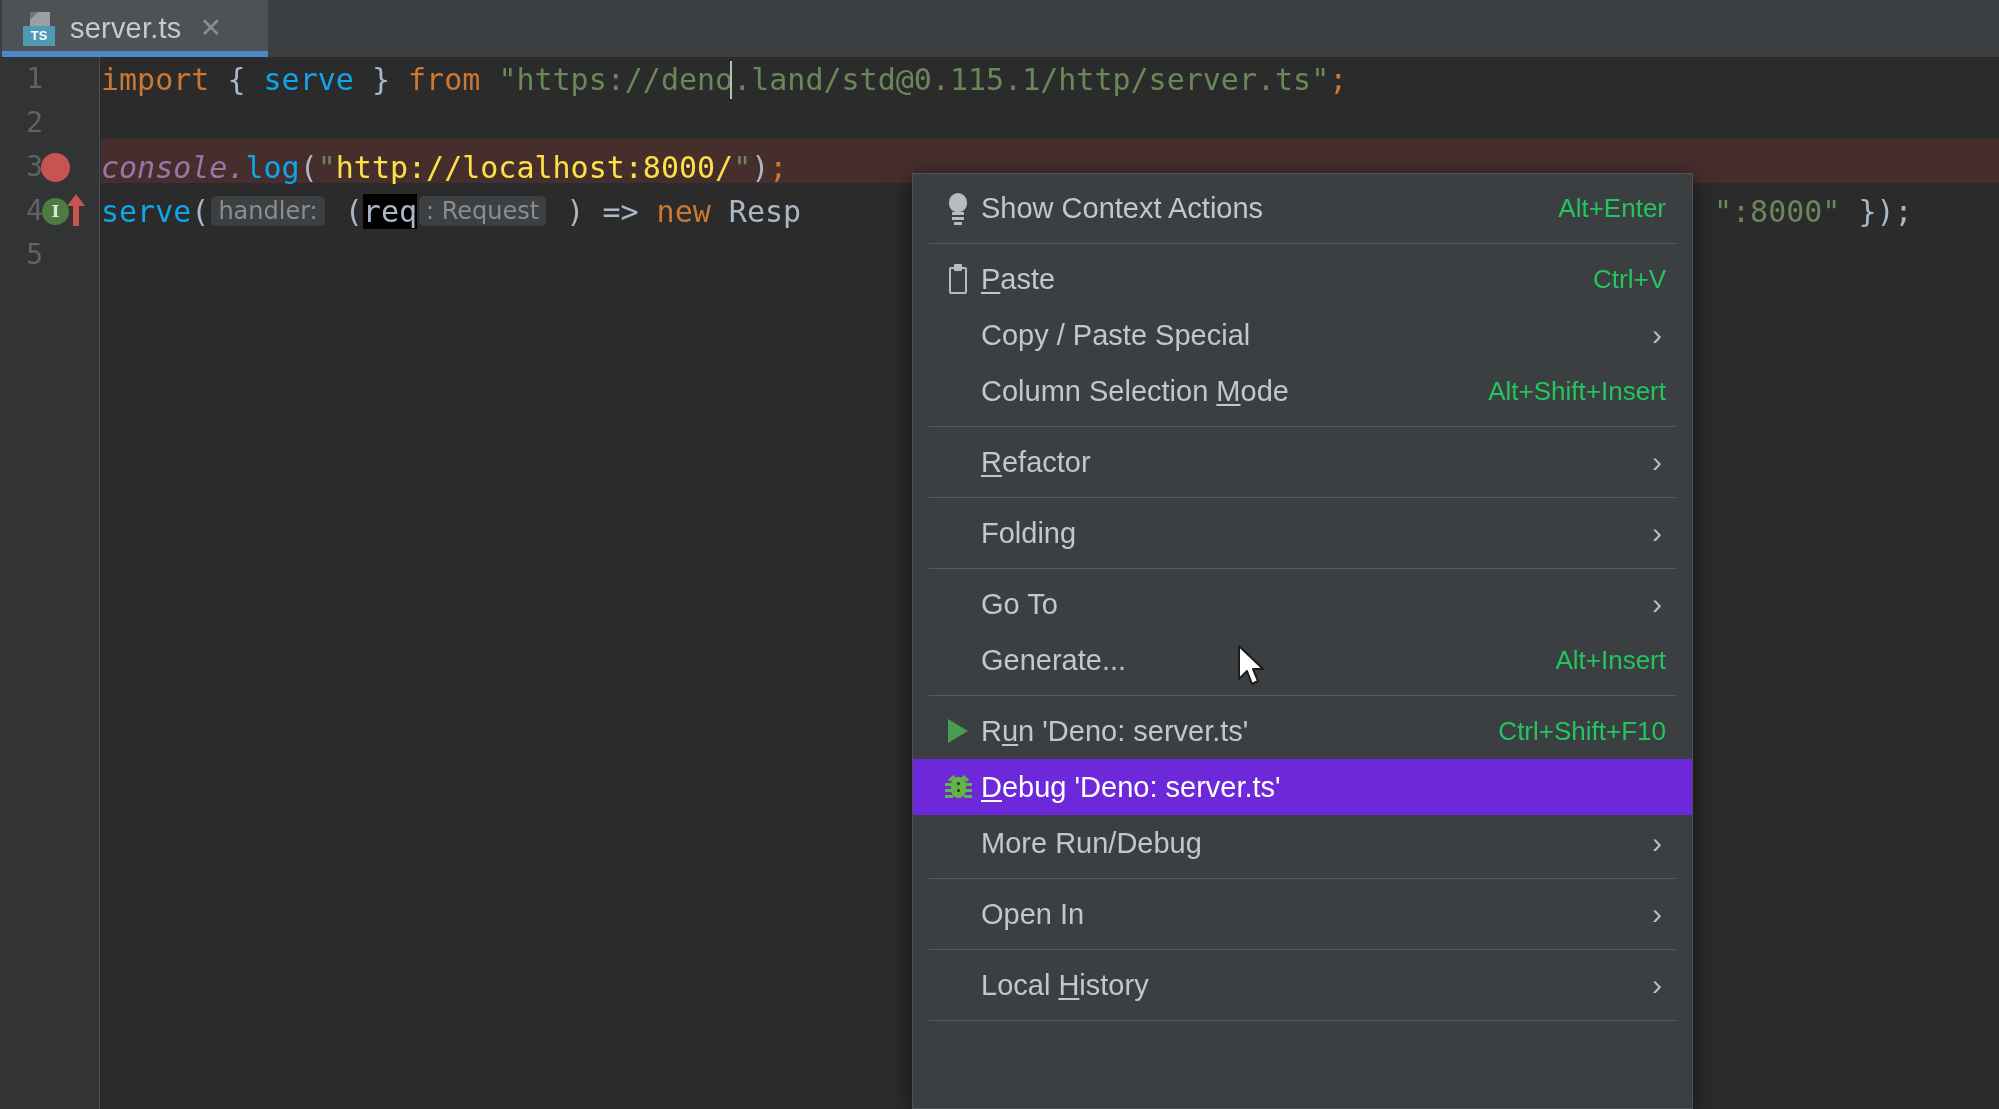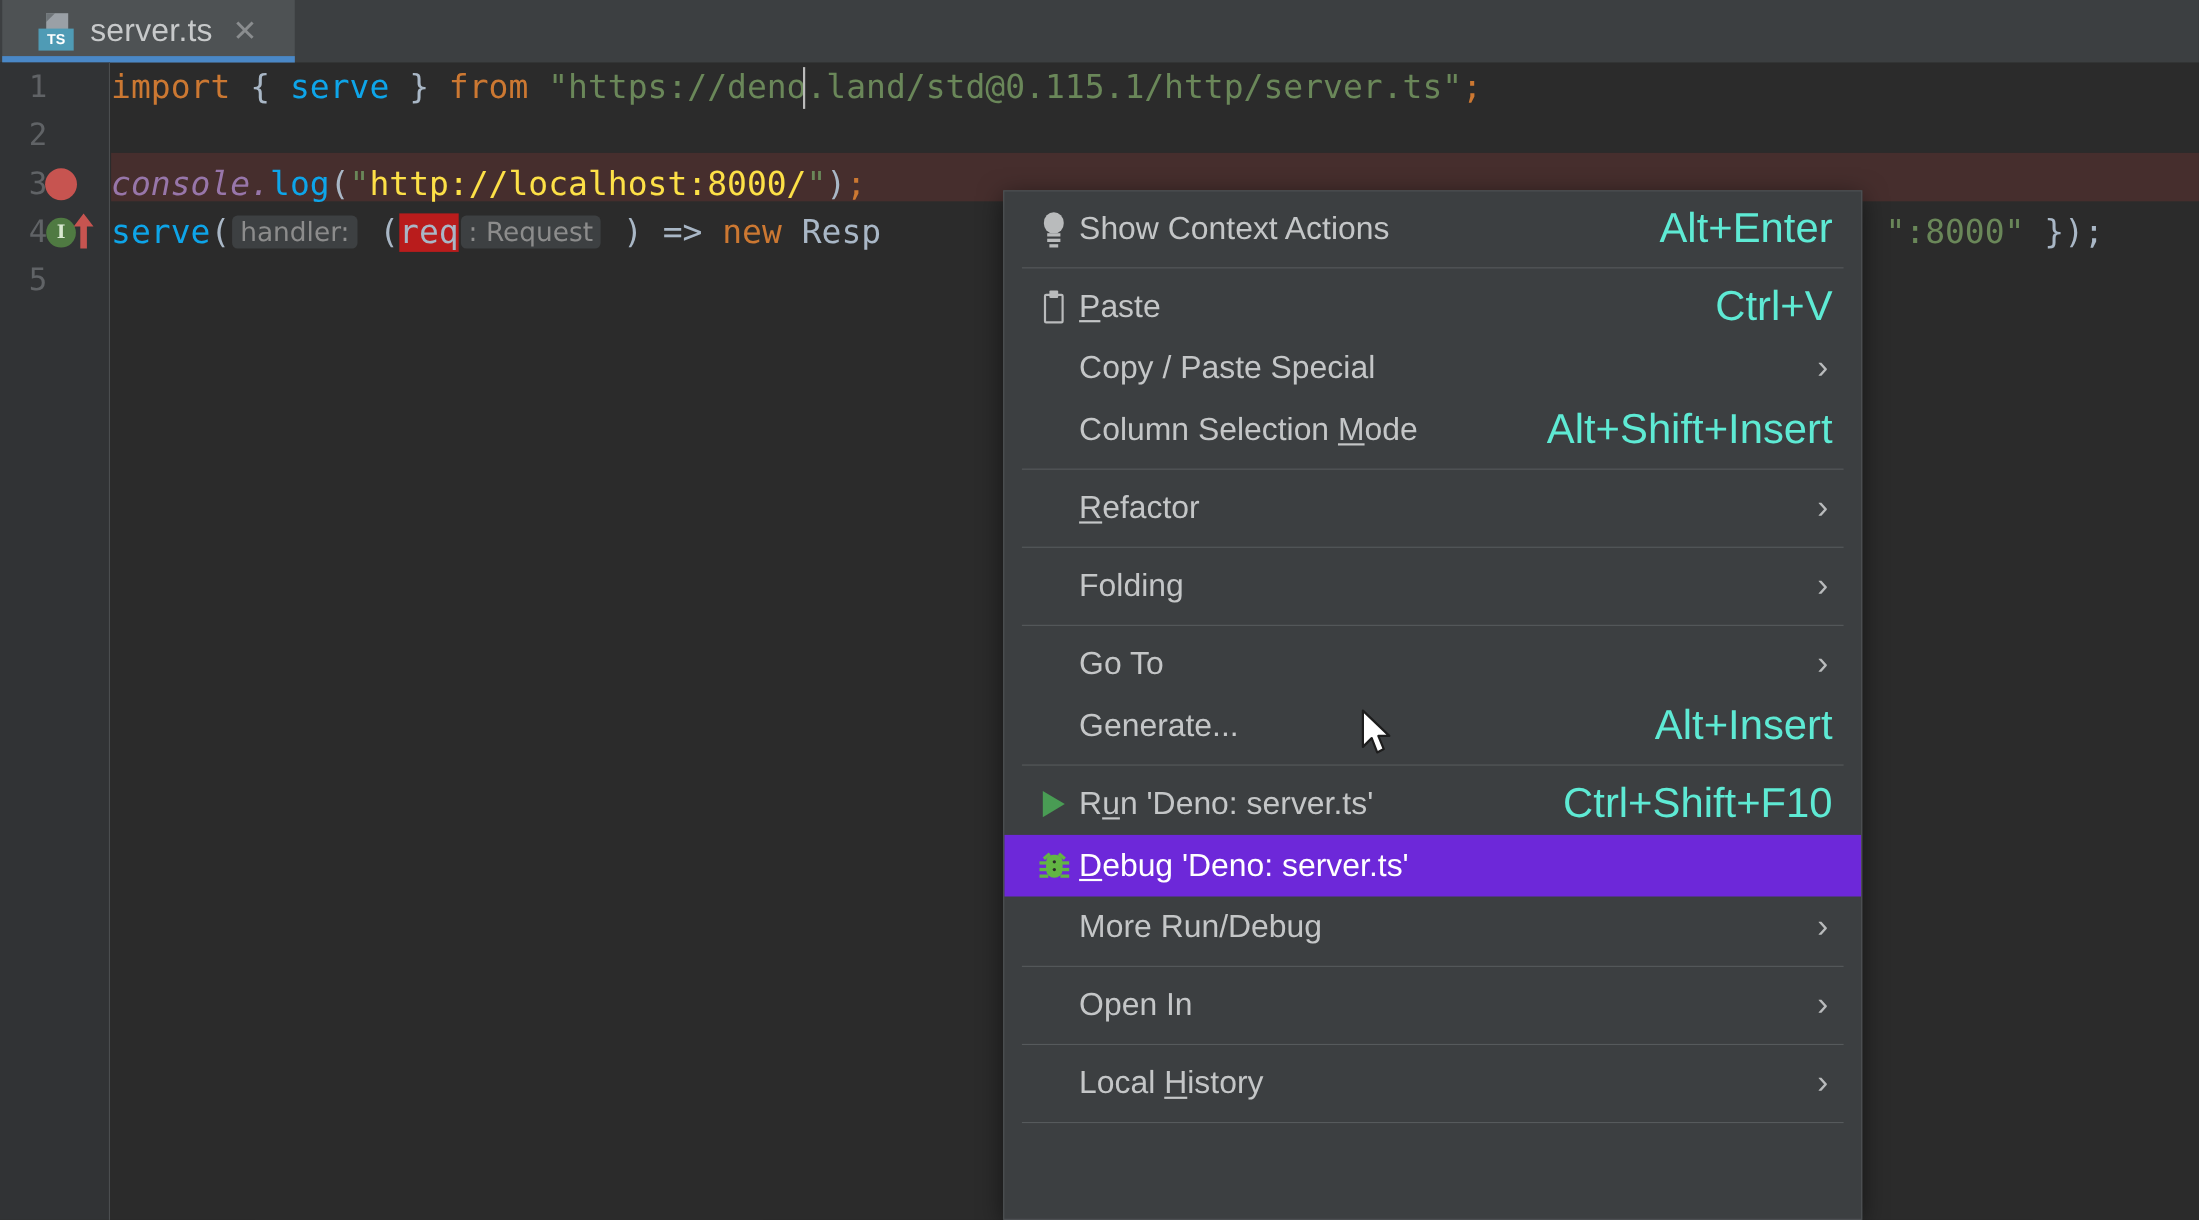--- a/index.html
+++ b/index.html
@@ -21,21 +21,21 @@
     width: 1999px; height: 57px;
     background: #3c3f41;
     box-sizing: border-box;
   }
   .tab {
     position: absolute; left: 2px; top: 0;
     height: 57px; width: 266px;
     background: #4e5254;
     display: flex; align-items: center;
     box-sizing: border-box;
-    padding-left: 32px;
+    padding-left: 20px;
   }
   .tab-underline {
     position: absolute; left: 2px; top: 51px;
     width: 266px; height: 6px;
     background: #4a88c7;
   }
   .tab-icon {
     position: relative;
     width: 34px; height: 36px;
     margin-right: 14px;
@@ -146,21 +146,21 @@
   .inlay {
     background: #3d4042;
     color: #8c8c8c;
     font-size: 24px;
     border-radius: 5px;
     padding: 1px 7px;
     margin: 0 2px;
     font-family: "DejaVu Sans", sans-serif;
   }
   .sel {
-    background: #b91c1c;
+    background: #000000;
     color: #a9b7c6;
   }
   .caret-line {
     position: absolute;
     width: 2px;
     background: #bbbbbb;
   }
 
   
   .ctxmenu {
@@ -192,22 +192,22 @@
   }
   .mi-icon {
     width: 46px; flex: 0 0 46px;
     display: flex; align-items: center; justify-content: center;
     position: relative;
     height: 40px;
   }
   .mi-label { flex: 1 1 auto; }
   .mi-label u { text-decoration: underline; text-underline-offset: 3px; }
   .mi-shortcut {
-    color: #5eead4;
-    font-size: 38px;
+    color: #22c55e;
+    font-size: 26px;
     margin-left: 30px;
   }
   .chev {
     margin-left: 30px;
     color: #b9bbbc;
     font-size: 30px;
     line-height: 1;
     width: 18px; text-align: center;
   }
   .msep {

